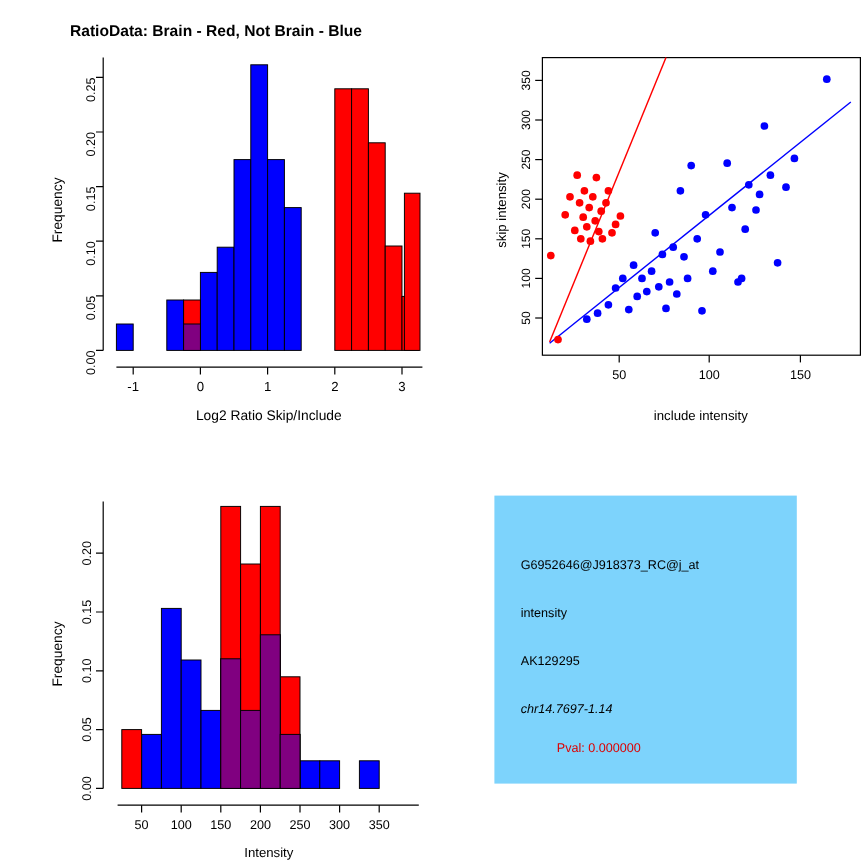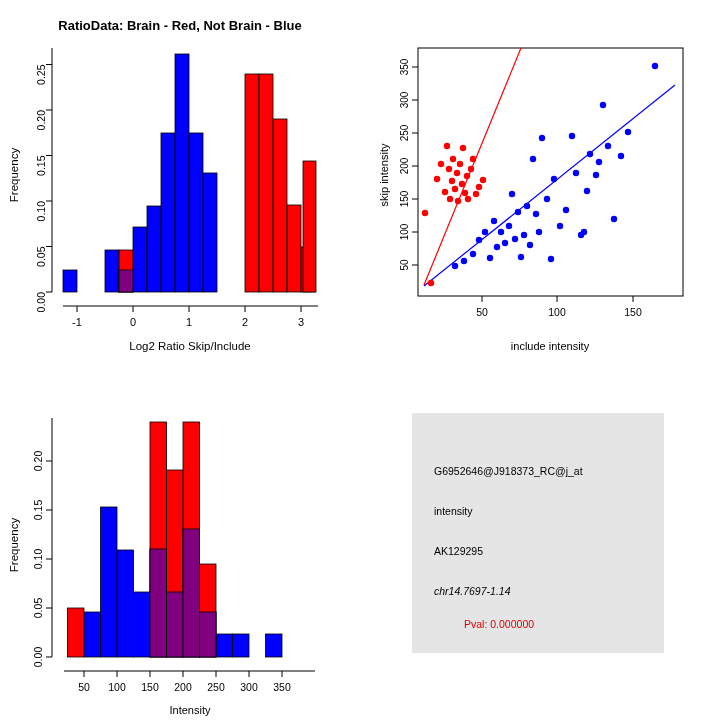--- a/index.html
+++ b/index.html
@@ -10,20 +10,21 @@
   body {
     width: 720px;
     height: 720px;
     font-family: "Liberation Sans", sans-serif;
     color: #000000;
     position: relative;
     overflow: hidden;
   }
   .panel {
     position: absolute;
+    padding-left: 34px;
   }
   .ptitle {
     font-size: 13px;
     font-weight: bold;
     text-align: center;
     white-space: nowrap;
   }
   svg { display: block; }
   text { font-family: "Liberation Sans", sans-serif; }
 
@@ -36,21 +37,21 @@
   #panel-hist-ratio .ptitle { position: absolute; left: 0; top: 18px; width: 360px; }
   #panel-scatter .ptitle    { position: absolute; left: 0; top: 18px; width: 360px; }
   #panel-hist-gene .ptitle  { position: absolute; left: 0; top: 18px; width: 360px; }
 
   .info-box {
     position: absolute;
     left: 52px;
     top: 53px;
     width: 252px;
     height: 240px;
-    background: #e5e5e5;
+    background: #7dd3fc;
   }
   .info-line {
     position: absolute;
     left: 22px;
     font-size: 10.5px;
     color: #000000;
     white-space: nowrap;
   }
   .info-line.pval { color: #dd0000; margin-left: 30px; }
 </style>

